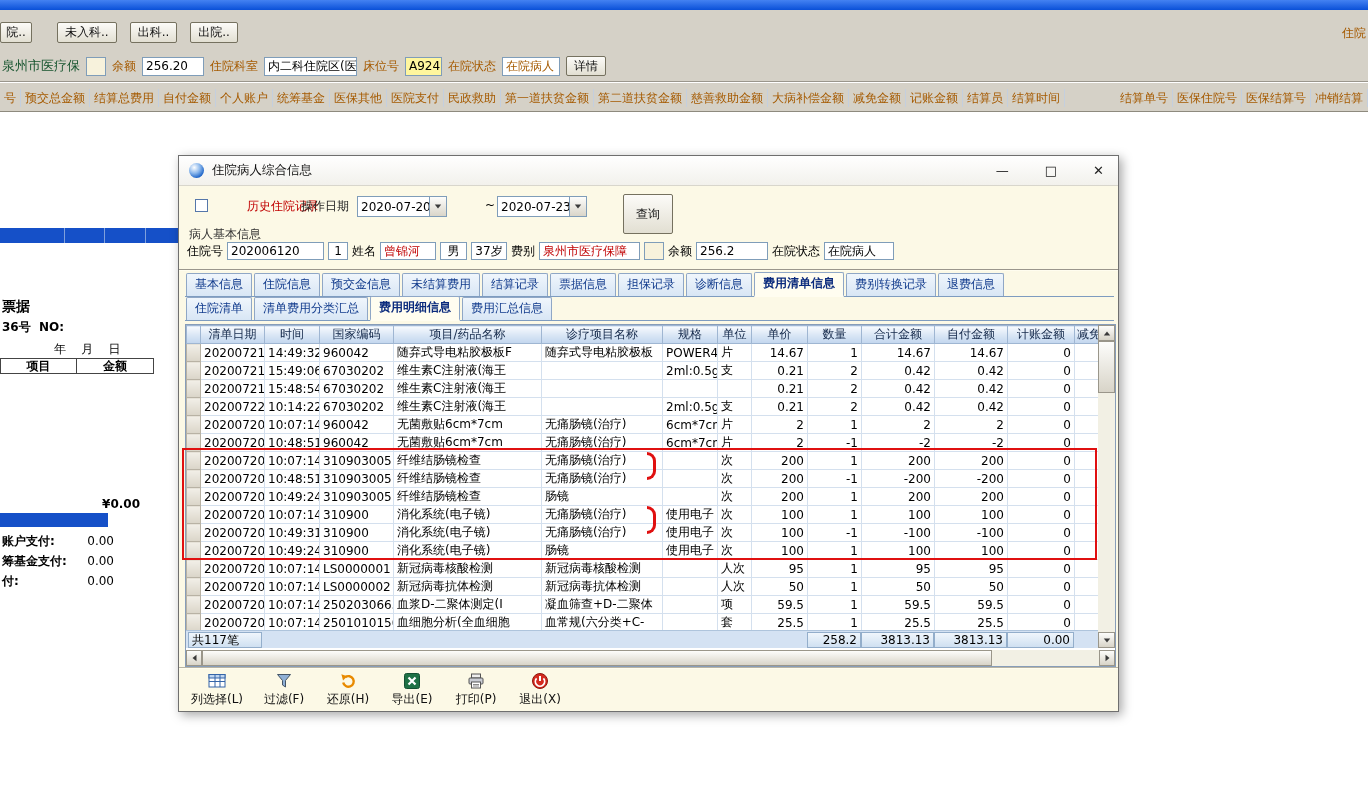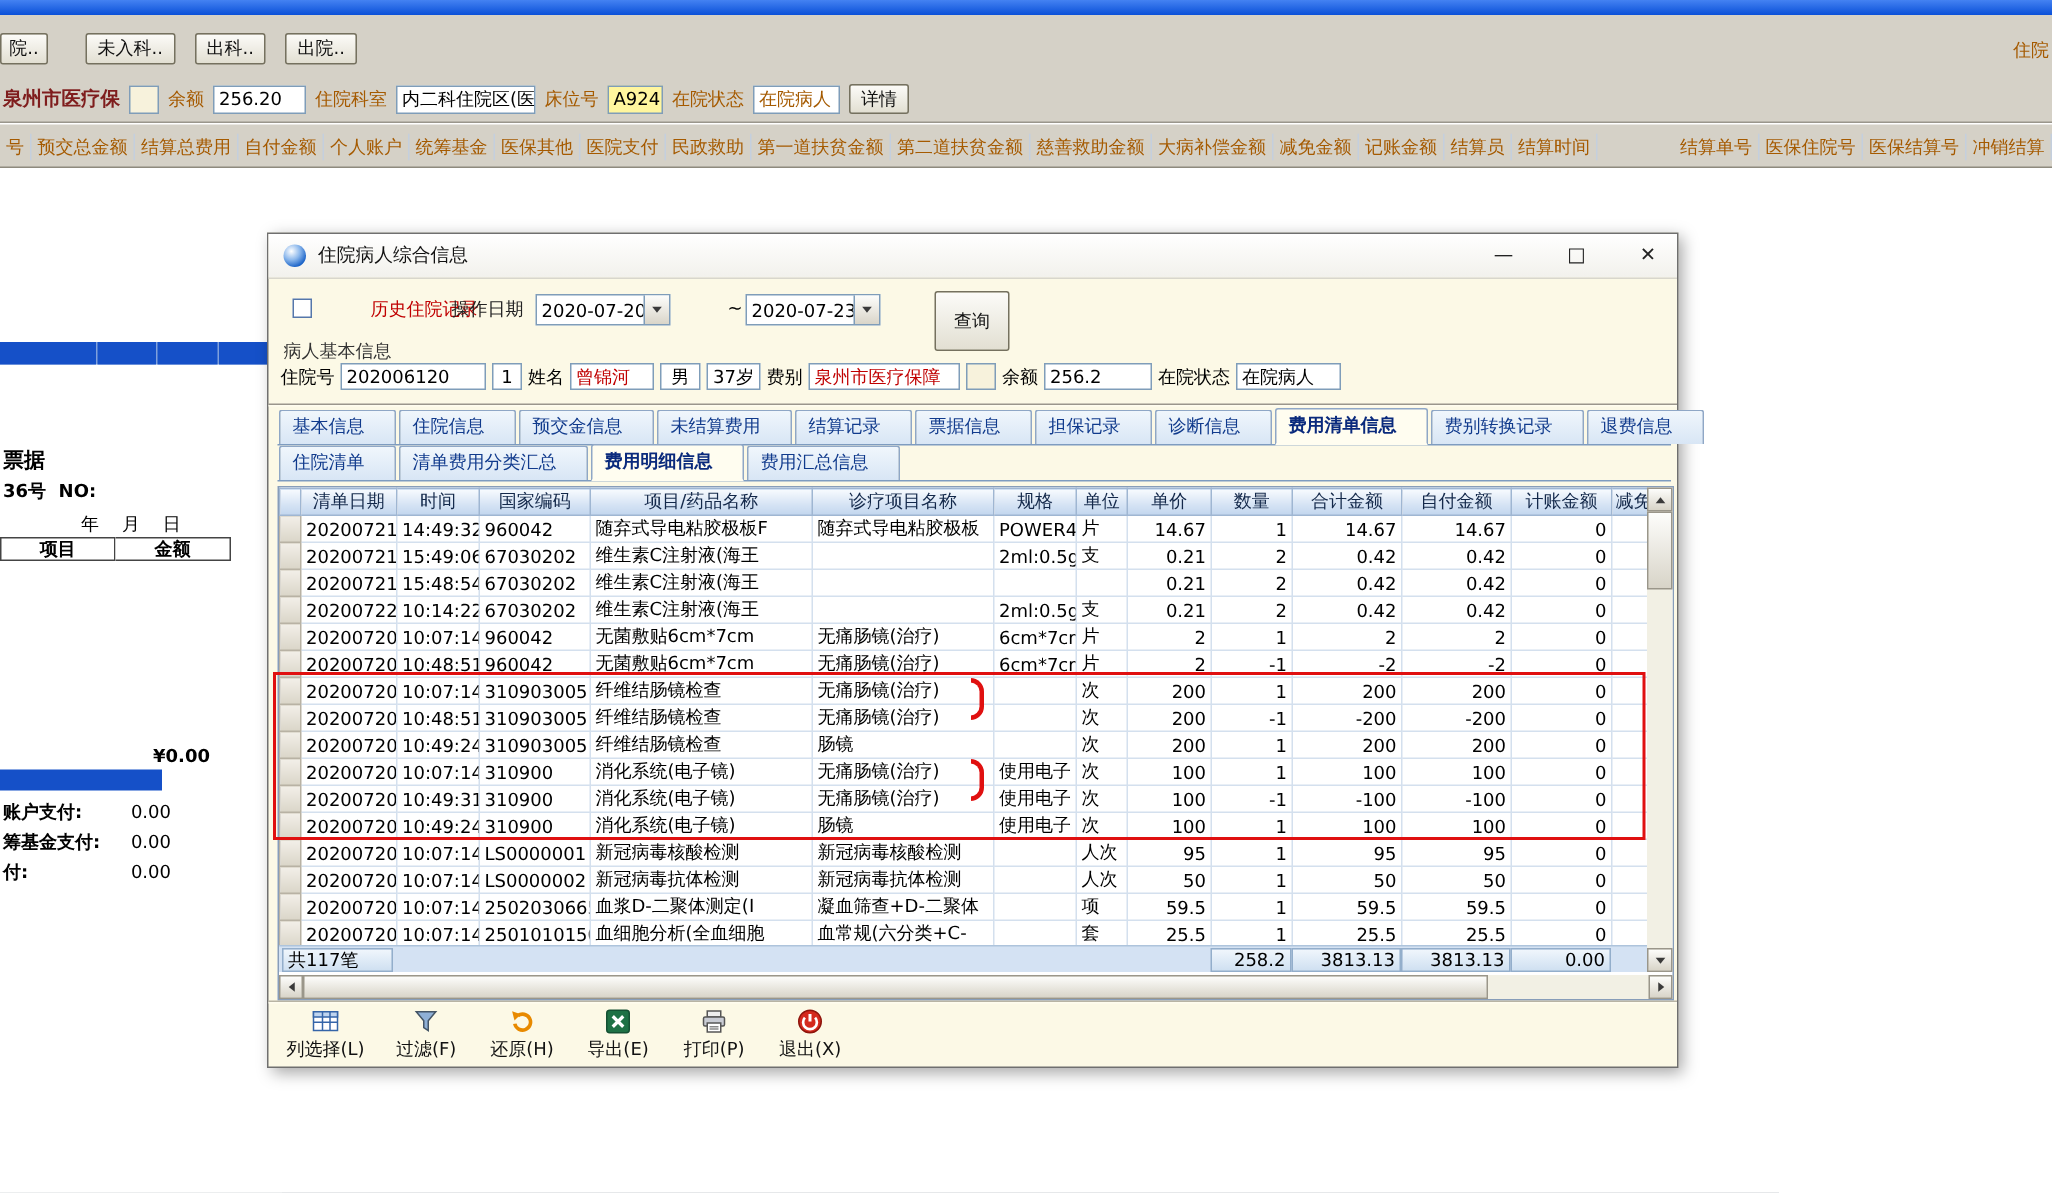--- a/index.html
+++ b/index.html
@@ -4,21 +4,21 @@
 <style>
   *{margin:0;padding:0;box-sizing:border-box;font-family:"DejaVu Sans","Liberation Sans",sans-serif;}
   body{background:#9aa2aa;}
   #screen{position:relative;width:1368px;height:795px;background:#fff;overflow:hidden;font-size:12px;color:#000;}
 
   
   .top-strip{position:absolute;left:0;top:0;width:100%;height:10px;background:linear-gradient(#4482f2,#0a50d8);}
   .gray-band{position:absolute;left:0;top:10px;width:100%;height:102px;background:#D5D1C7;border-bottom:1px solid #8e8a7e;}
   .win-btn{display:inline-flex;align-items:center;justify-content:center;height:21px;background:linear-gradient(#FCFBF8,#E2DFD2);border:1px solid #75715f;border-radius:2px;font-size:12px;padding:0 7px;color:#111;white-space:nowrap;cursor:pointer;}
   .brown{color:#A55A00;}
-  .orange-strong{color:#7f1d1d;font-weight:bold;font-size:13px;}
+  .orange-strong{color:#14532d;font-weight:normal;font-size:13px;}
   .red{color:#C00000;}
   .fld{display:inline-flex;align-items:center;height:19px;background:#fff;border:1px solid #7F9DB9;padding:0 3px;font-size:12px;overflow:hidden;white-space:nowrap;}
   .fld.yellow{background:#FFF69E;}
   .fld.cream{background:#F7F2DC;}
   .groove{position:absolute;left:0;width:100%;height:2px;border-top:1px solid #9a968c;border-bottom:1px solid #ffffff;}
   .row2{position:absolute;left:2px;top:45px;height:22px;display:flex;align-items:center;gap:6px;white-space:nowrap;}
   .settle-row{position:absolute;left:0;top:79px;width:100%;height:18px;display:flex;overflow:hidden;color:#A55A00;white-space:nowrap;}
   .settle-left,.settle-right{display:flex;}
   .settle-right{margin-left:auto;}
   .settle-label{padding:1px 4px;border-right:1px solid #c4cfde;}
@@ -60,21 +60,21 @@
   .q-btn{position:absolute;left:444px;top:0;width:50px;height:40px;}
 
   .pg-label{position:absolute;left:10px;top:70px;color:#333;}
   .pg-fields{position:absolute;left:8px;top:86px;display:flex;align-items:center;gap:4px;white-space:nowrap;}
   .pg-fields .fld{height:18px;}
   .pg-sep{position:absolute;left:0;top:113px;width:100%;height:2px;border-top:1px solid #9a968c;border-bottom:1px solid #fffdef;}
 
   .tabs{position:absolute;display:flex;align-items:flex-end;border-bottom:1px solid #7E9CC0;padding:0 1px;}
   .main-tabs{left:6px;top:120px;width:929px;height:21px;}
   .sub-tabs{left:6px;top:144px;width:929px;height:21px;}
-  .tab{border:1px solid #8FA7C6;border-bottom:none;background:linear-gradient(#F0F6FC,#D8E6F5);padding:2px 20px 3px 8px;font-size:12px;color:#103A8C;margin-right:2px;border-radius:2px 2px 0 0;cursor:pointer;white-space:nowrap;}
+  .tab{border:1px solid #8FA7C6;border-bottom:none;background:linear-gradient(#F0F6FC,#D8E6F5);padding:2px 8px 3px 8px;font-size:12px;color:#103A8C;margin-right:2px;border-radius:2px 2px 0 0;cursor:pointer;white-space:nowrap;}
   .tab.selected{background:#FFFDF0;font-weight:bold;color:#0A2A7C;border-bottom:2px solid #FFFDF0;margin-bottom:-1px;}
 
   .grid-area{position:absolute;left:6px;top:168px;width:931px;height:343px;border:1px solid #879DB9;background:#fff;}
   table.grid{border-collapse:collapse;table-layout:fixed;position:absolute;left:0;top:0;width:912px;background:#fff;}
   .grid th{height:17px;background:linear-gradient(#F7FAFE,#D5E3F4 60%,#C2D6EE);border:1px solid #9FB6D2;font-weight:400;font-size:12px;color:#13284a;overflow:hidden;white-space:nowrap;padding:0 2px;}
   .grid td{height:18px;border:1px solid #D4E0EE;font-size:12px;overflow:hidden;white-space:nowrap;padding:0 3px;background:#fff;}
   .grid td.selc{background:linear-gradient(#F2EFE8,#DAD5C8);border:1px solid #B8B2A4;}
   .grid td.num{text-align:right;}
   .grid-footer{position:absolute;left:0;top:305px;width:912px;height:18px;background:#D4E2F3;border-top:1px solid #AEC4DC;}
   .gf-box{position:absolute;top:1px;height:16px;background:linear-gradient(#F0F6FC,#CFE0F1);border:1px solid #93AECB;font-size:12px;padding:0 3px;line-height:14px;overflow:hidden;white-space:nowrap;}

